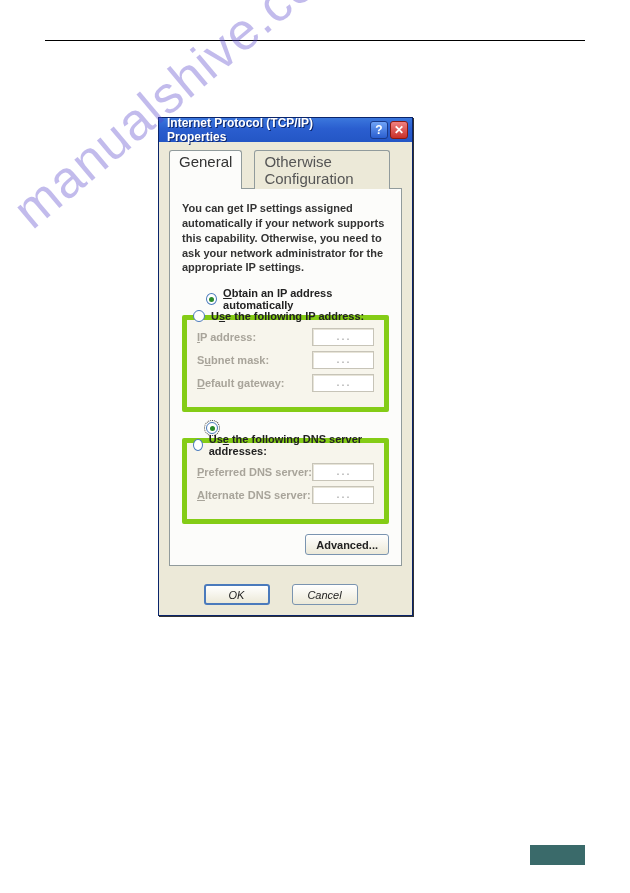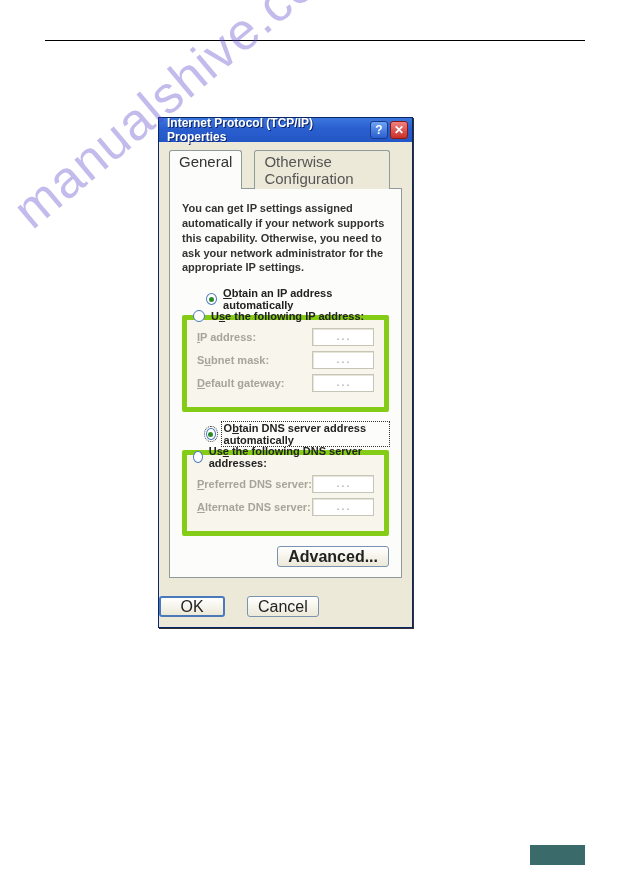--- a/index.html
+++ b/index.html
@@ -165,33 +165,34 @@
     display: flex;
     justify-content: flex-end;
     margin-top: 6px;
   }
   .btn {
     min-width: 66px;
     height: 21px;
     background: linear-gradient(to bottom,#fff,#ece9d8);
     border: 1px solid #7a94b0;
     border-radius: 3px;
-    font-size: 16px;
+    font-size: 11px;
     color: #222;
     padding: 0 10px;
     display: inline-flex;
     align-items: center;
     justify-content: center;
   }
   .btn.default { border: 2px solid #4a7abc; }
   .dialog-footer {
     display: flex;
-    justify-content: flex-start;
+    justify-content: center;
     gap: 22px;
     padding: 8px 10px 10px 0;
+    font-style: italic;
   }
   .u { text-decoration: underline; }
 </style>
 </head>
 <body>
 
 <div class="page-rule"></div>
 
 <div class="watermark">manualshive.com</div>
 
@@ -230,21 +231,20 @@
           <span class="ip-input">.   .   .</span>
         </div>
         <div class="field-row">
           <span class="field-label"><span class="u">D</span>efault gateway:</span>
           <span class="ip-input">.   .   .</span>
         </div>
       </div>
 
       <div class="radio-row">
         <span class="radio checked dotted"></span>
-        <span style="outline:1px dotted #333; padding:0 2px;">O<span class="u">b</span>tain DNS server address automatically</span>
       </div>
 
       <div class="fieldset">
         <div class="radio-row legend-row">
           <span class="radio"></span>
           <span>Us<span class="u">e</span> the following DNS server addresses:</span>
         </div>
         <div class="field-row">
           <span class="field-label"><span class="u">P</span>referred DNS server:</span>
           <span class="ip-input">.   .   .</span>

